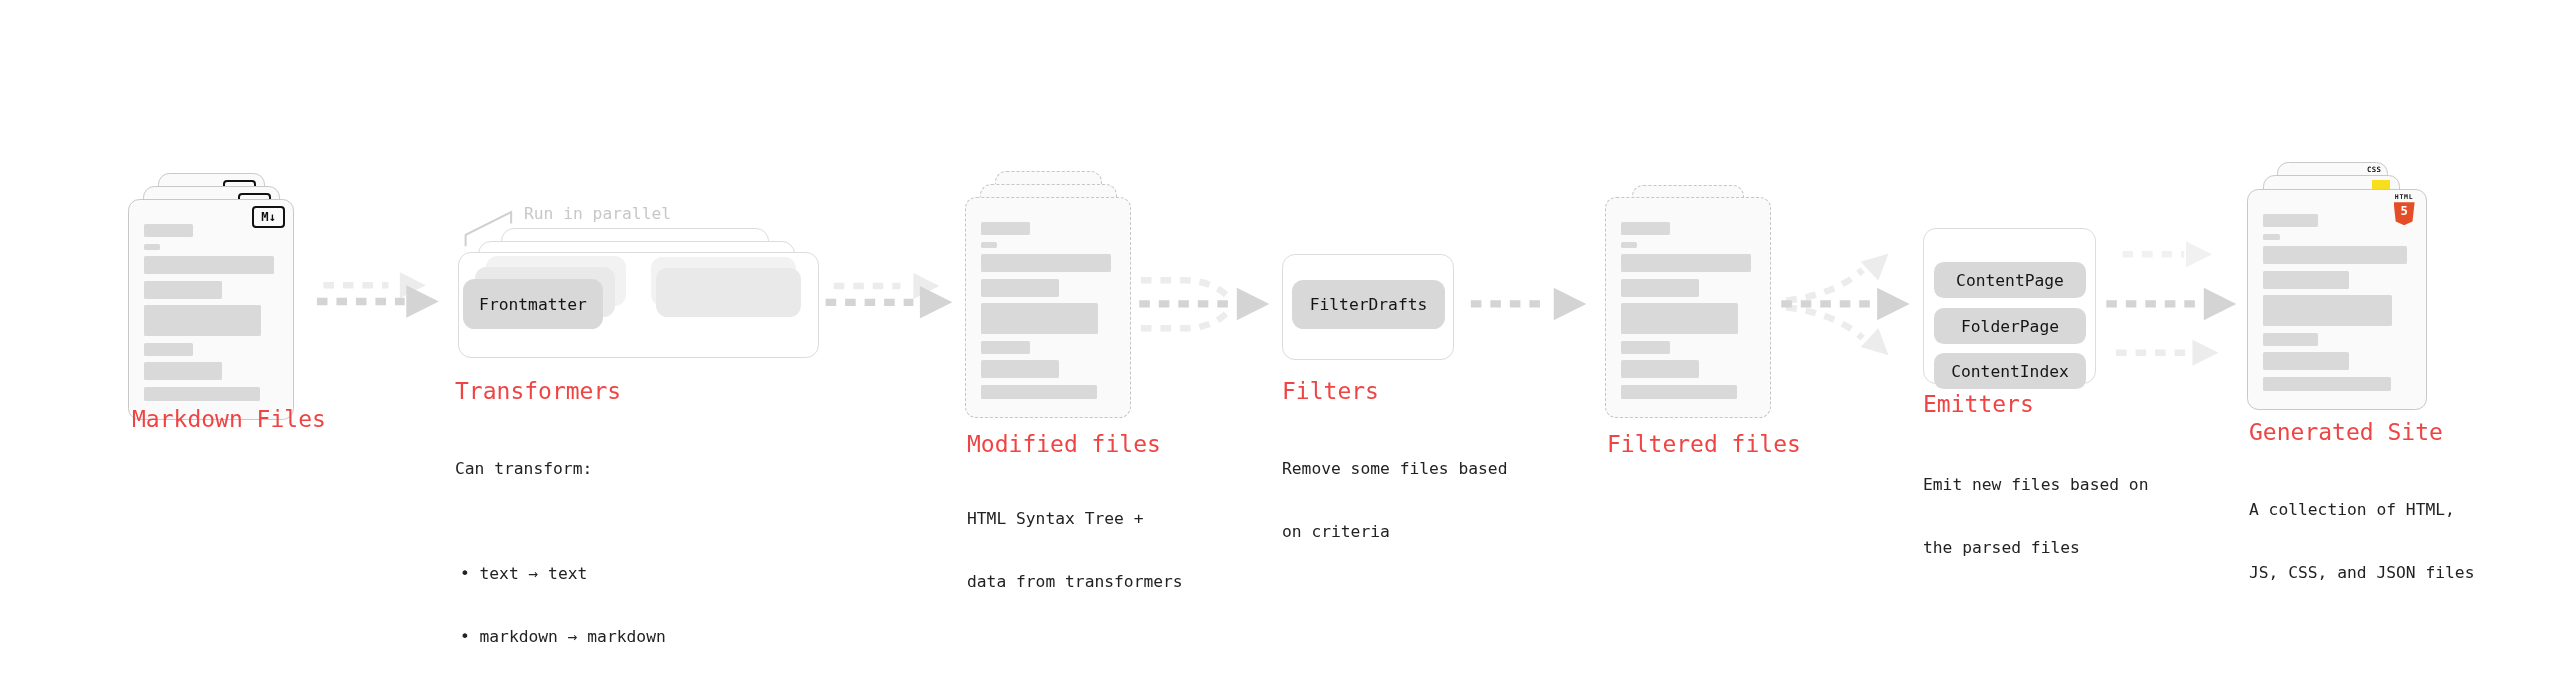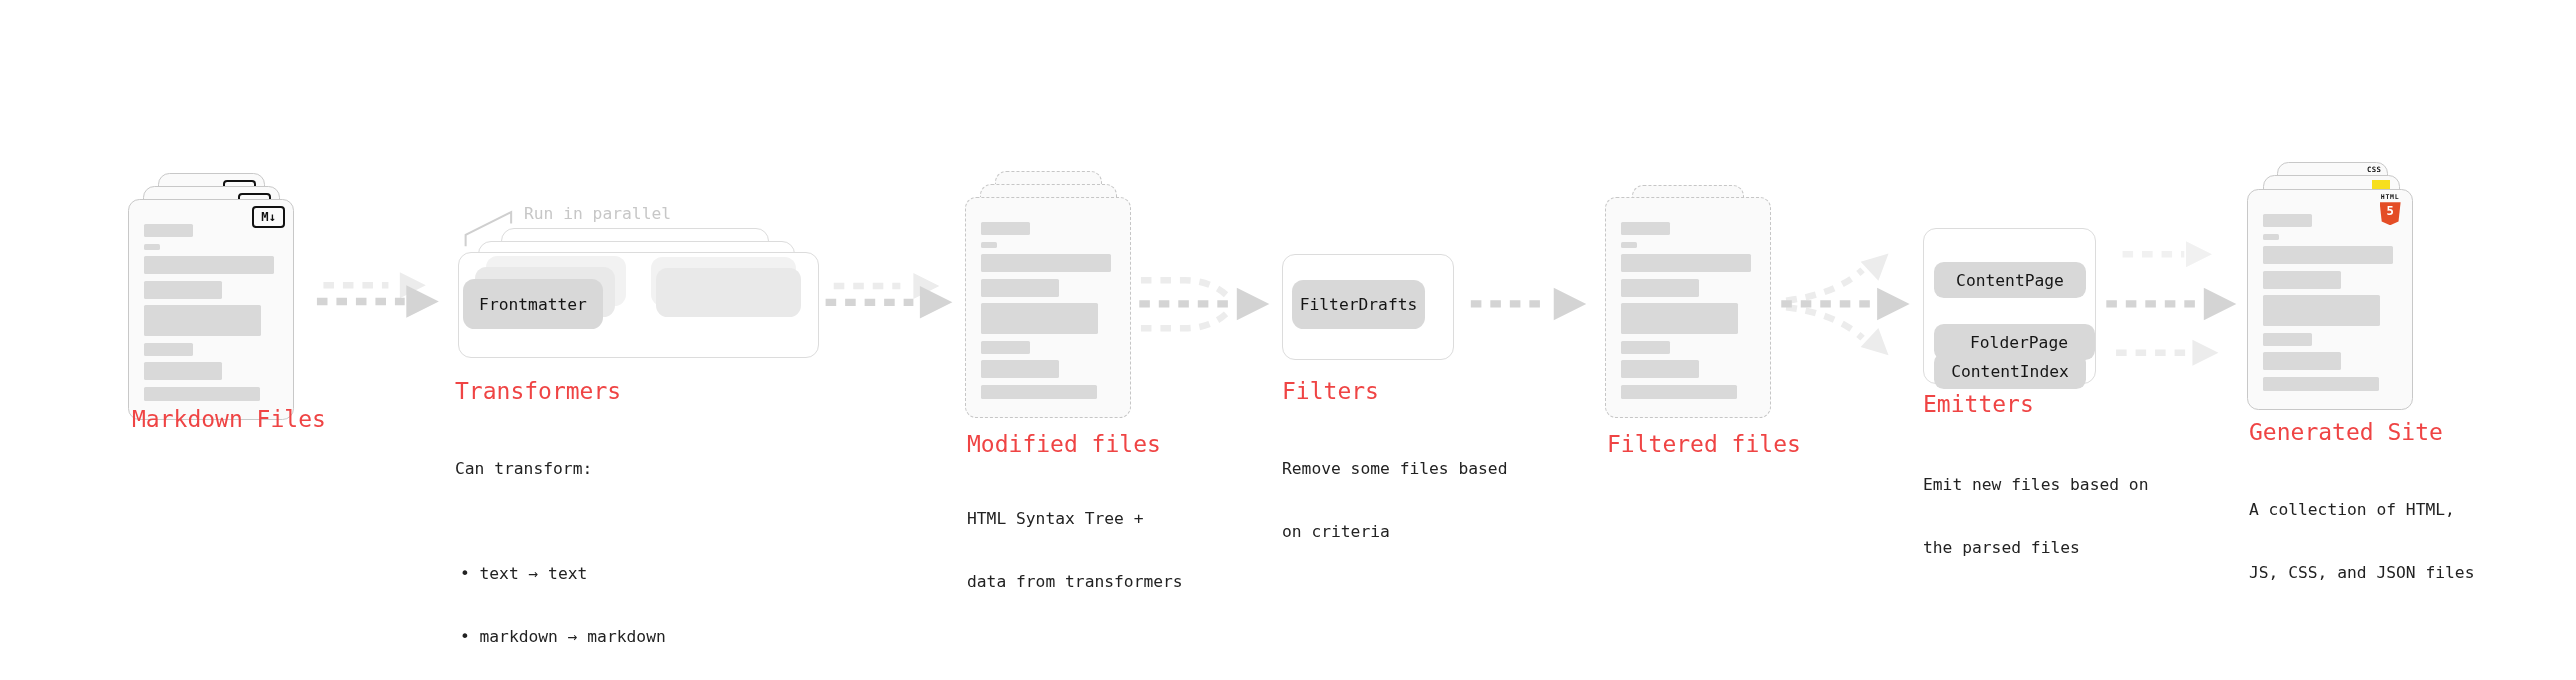--- a/index.html
+++ b/index.html
@@ -25,21 +25,21 @@
 
   .mod-back2{left:995px;top:171px;width:107px;height:57px;}
   .mod-back1{left:980px;top:184px;width:137px;height:57px;}
   .mod-front{left:965px;top:197px;width:166px;height:221px;}
 
   .fil-back1{left:1632px;top:185px;width:112px;height:57px;}
   .fil-front{left:1605px;top:197px;width:166px;height:221px;}
 
   .gen-back2{left:2277px;top:162px;width:111px;height:65px;}
   .gen-back1{left:2263px;top:175px;width:137px;height:65px;}
-  .gen-front{left:2247px;top:189px;width:166px;height:221px;}
+  .gen-front{left:2247px;top:189px;width:180px;height:221px;}
 
   
   .skel{position:absolute;left:14.6px;right:14.6px;top:24.4px;display:flex;flex-direction:column;gap:6.5px;}
   .skel i{display:block;background:#d9d9d9;border-radius:1.6px;}
   .skel i:nth-child(1){width:37%;height:13px;}
   .skel i:nth-child(2){width:12%;height:5.7px;}
   .skel i:nth-child(3){width:97%;height:18px;}
   .skel i:nth-child(4){width:58%;height:18px;}
   .skel i:nth-child(5){width:87%;height:31px;}
   .skel i:nth-child(6){width:37%;height:13px;}
@@ -72,24 +72,24 @@
   .chip.e2{background:#f2f2f2;z-index:2;}
   .fm-front{left:463px;top:279px;width:140px;height:50px;}
   .fm-e1{left:475px;top:267px;width:140px;height:50px;}
   .fm-e2{left:486px;top:256px;width:140px;height:50px;}
   .ds-front{left:662px;top:280px;width:145px;height:49px;}
   .ds-e1{left:656px;top:268px;width:145px;height:49px;}
   .ds-e2{left:651px;top:257px;width:145px;height:49px;}
 
   
   .flt-box{left:1282px;top:254px;width:172px;height:106px;}
-  .flt-chip{left:1292px;top:280px;width:133px;height:49px;}
+  .flt-chip{left:1292px;top:280px;width:153px;height:49px;}
   .emt-box{left:1923px;top:228px;width:173px;height:156px;}
   .emt-chip{left:1934px;width:152px;height:36px;border-radius:9.8px;margin-top:24px;}
-  .emt-chip.c1{top:238px;} .emt-chip.c2{top:300px;padding-left:9px;} .emt-chip.c3{top:329px;}
+  .emt-chip.c1{top:238px;} .emt-chip.c2{top:284px;} .emt-chip.c3{top:329px;}
 
   
   .title{position:absolute;font-size:23px;line-height:24.4px;color:#ef4444;white-space:pre;z-index:5;}
   .desc{position:absolute;font-size:16.3px;line-height:21px;color:#222222;white-space:pre;z-index:5;}
   .bullets div{padding-left:4.9px;}
   .note{position:absolute;left:524px;top:204px;font-size:16.3px;color:#c7c7c7;white-space:pre;z-index:5;}
 
   .t-md{left:132px;top:407px;} .t-tf{left:455px;top:379px;} .t-mod{left:967px;top:432px;}
   .t-flt{left:1282px;top:379px;} .t-fld{left:1607px;top:432px;} .t-emt{left:1923px;top:392px;}
   .t-gen{left:2249px;top:420px;}

